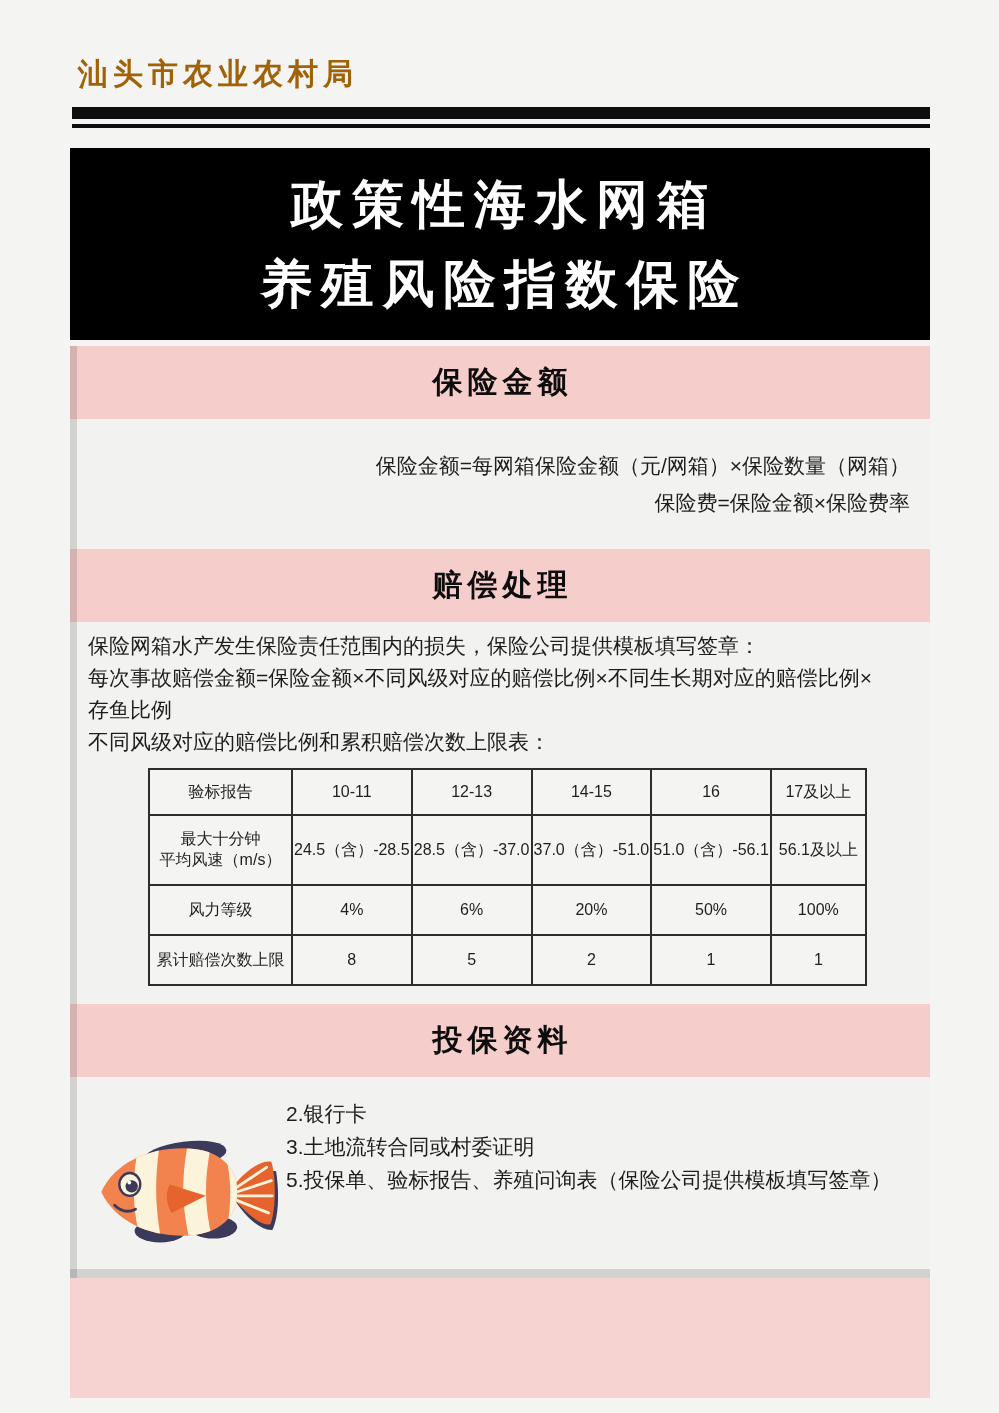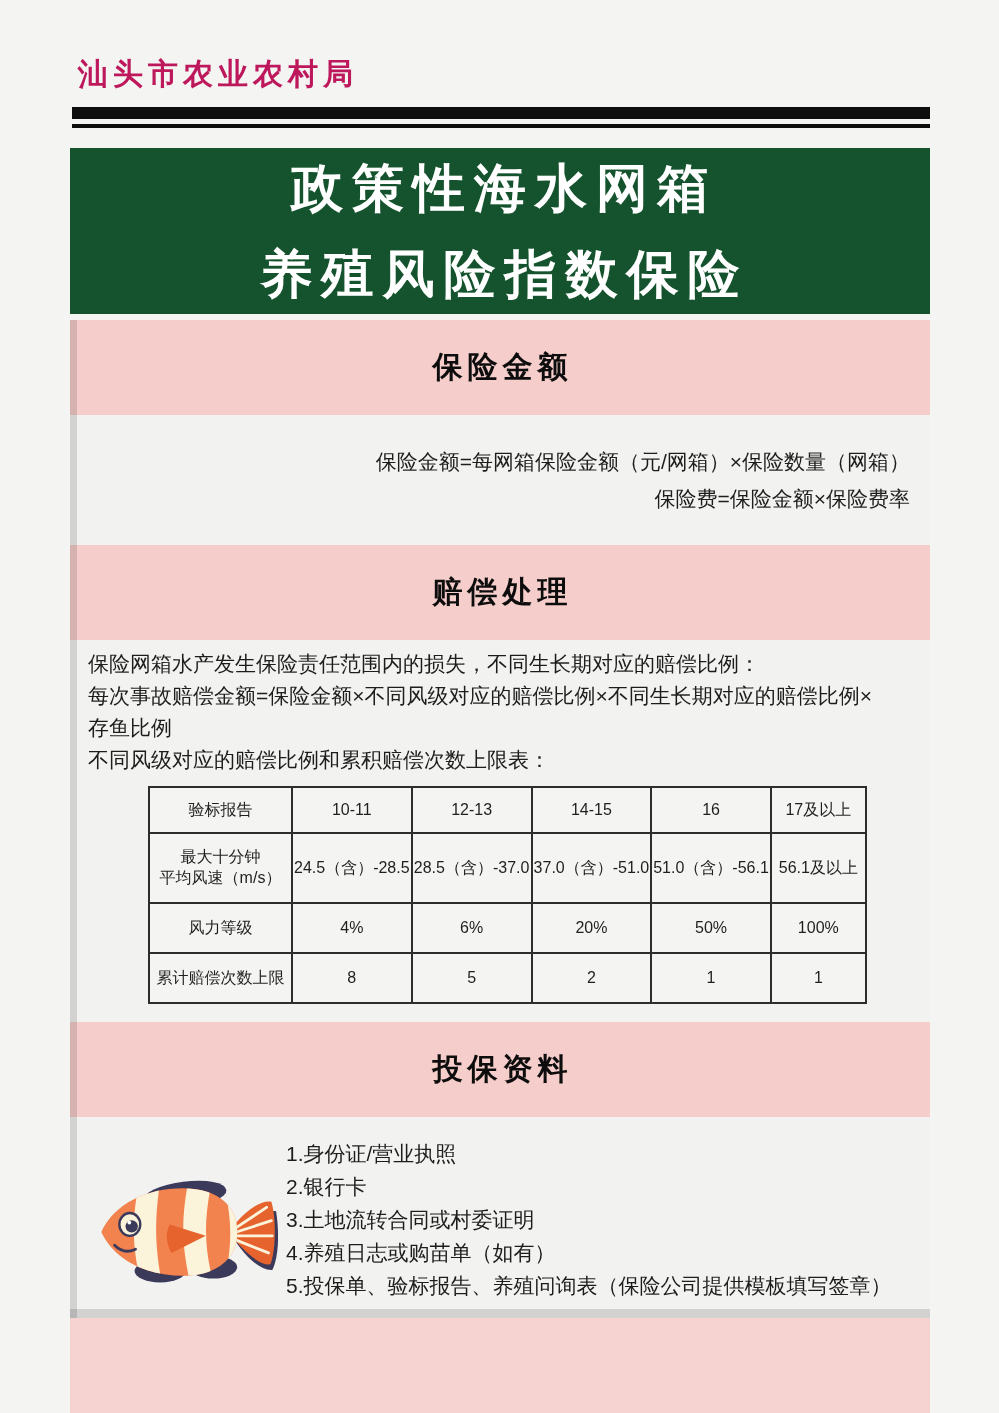--- a/index.html
+++ b/index.html
@@ -7,30 +7,30 @@
     width:999px; height:1413px;
     background:#F4F4F2;
     font-family:"Liberation Sans","DejaVu Sans",sans-serif;
     color:#1D1D1D;
     position:relative;
     overflow:hidden;
   }
   .org-title {
     padding:54px 0 0 78px;
     font-size:30px; font-weight:bold; letter-spacing:5px;
-    color:#be185d;
+    color:#a16207;
   }
   .rules { margin:12px 0 0 72px; width:858px; }
   .rule-thick { height:12px; background:#0E0E0E; }
   .rule-thin  { height:4px;  background:#0E0E0E; margin-top:5px; }
 
   .banner {
-    margin:20px 0 0 70px; width:860px; height:166px;
-    background:#14532d; color:#FFFFFF;
-    display:flex; flex-direction:column; justify-content:space-between; align-items:center;
+    margin:20px 0 0 70px; width:860px; height:192px;
+    background:#000000; color:#FFFFFF;
+    display:flex; flex-direction:column; justify-content:center; align-items:center;
   }
   .banner-line {
     font-size:52px; font-weight:900; letter-spacing:9px; text-indent:9px;
     line-height:80px; white-space:nowrap;
   }
 
   .card {
     margin:6px 0 0 70px; width:860px;
     background:#F2F2F0; position:relative;
     padding-bottom:9px;
@@ -38,21 +38,21 @@
   .card::before {
     content:""; position:absolute; left:0; top:0; bottom:0; width:7px;
     background:rgba(0,0,0,0.13); z-index:5; pointer-events:none;
   }
   .card::after {
     content:""; position:absolute; left:0; right:0; bottom:0; height:9px;
     background:rgba(0,0,0,0.13); z-index:5; pointer-events:none;
   }
 
   .band {
-    height:95px; background:#F5CDCA;
+    height:73px; background:#F5CDCA;
     display:flex; align-items:center; justify-content:center;
     font-size:30px; font-weight:800; letter-spacing:5px; text-indent:5px;
     color:#0D0D0D;
   }
 
   .content-formulas { padding:28px 20px 28px 30px; }
   .formula-line { font-size:21px; line-height:37px; white-space:nowrap;text-align:right; }
 
   .content-comp { padding:8px 20px 0 18px; }
   .comp-line { font-size:21px; line-height:32px; white-space:nowrap; }
@@ -106,21 +106,21 @@
   <div class="band">保险金额</div>
 
   <div class="content-formulas">
     <div class="formula-line">保险金额=每网箱保险金额（元/网箱）×保险数量（网箱）</div>
     <div class="formula-line">保险费=保险金额×保险费率</div>
   </div>
 
   <div class="band">赔偿处理</div>
 
   <div class="content-comp">
-    <div class="comp-line">保险网箱水产发生保险责任范围内的损失，不同生长期对应的赔偿比例：</div>
+    <div class="comp-line">保险网箱水产发生保险责任范围内的损失，保险公司提供模板填写签章：</div>
     <div class="comp-line">每次事故赔偿金额=保险金额×不同风级对应的赔偿比例×不同生长期对应的赔偿比例×</div>
     <div class="comp-line">存鱼比例</div>
     <div class="comp-line">不同风级对应的赔偿比例和累积赔偿次数上限表：</div>
 
     <table class="wind-table">
       <colgroup>
         <col style="width:143px">
           <col style="width:117px">
           <col style="width:120px">
         <col style="width:118px">
@@ -199,23 +199,21 @@
         <path d="M86,52 L124,64 L88,82 Q79,66 86,52 Z" fill="#E6632D"></path>
 
         <ellipse cx="44" cy="52" rx="11" ry="12" fill="#FCF3DB" stroke="#3C3A5A" stroke-width="2.5"></ellipse>
         <circle cx="46" cy="54" r="6.5" fill="#3C3A5A"></circle>
         <circle cx="43.5" cy="50" r="2" fill="#FFFFFF"></circle>
 
         <path d="M28,74 Q38,84 50,78" stroke="#3C3A5A" stroke-width="3" fill="none" stroke-linecap="round"></path>
       </svg>
     </div>
     <div class="app-list">
-      <div class="app-item">1.身份证/营业执照</div>
       <div class="app-item">2.银行卡</div>
       <div class="app-item">3.土地流转合同或村委证明</div>
-      <div class="app-item">4.养殖日志或购苗单（如有）</div>
       <div class="app-item">5.投保单、验标报告、养殖问询表（保险公司提供模板填写签章）</div>
     </div>
   </div>
 
 </div>
 
 <div class="footer-band"></div>
 
 </body></html>

